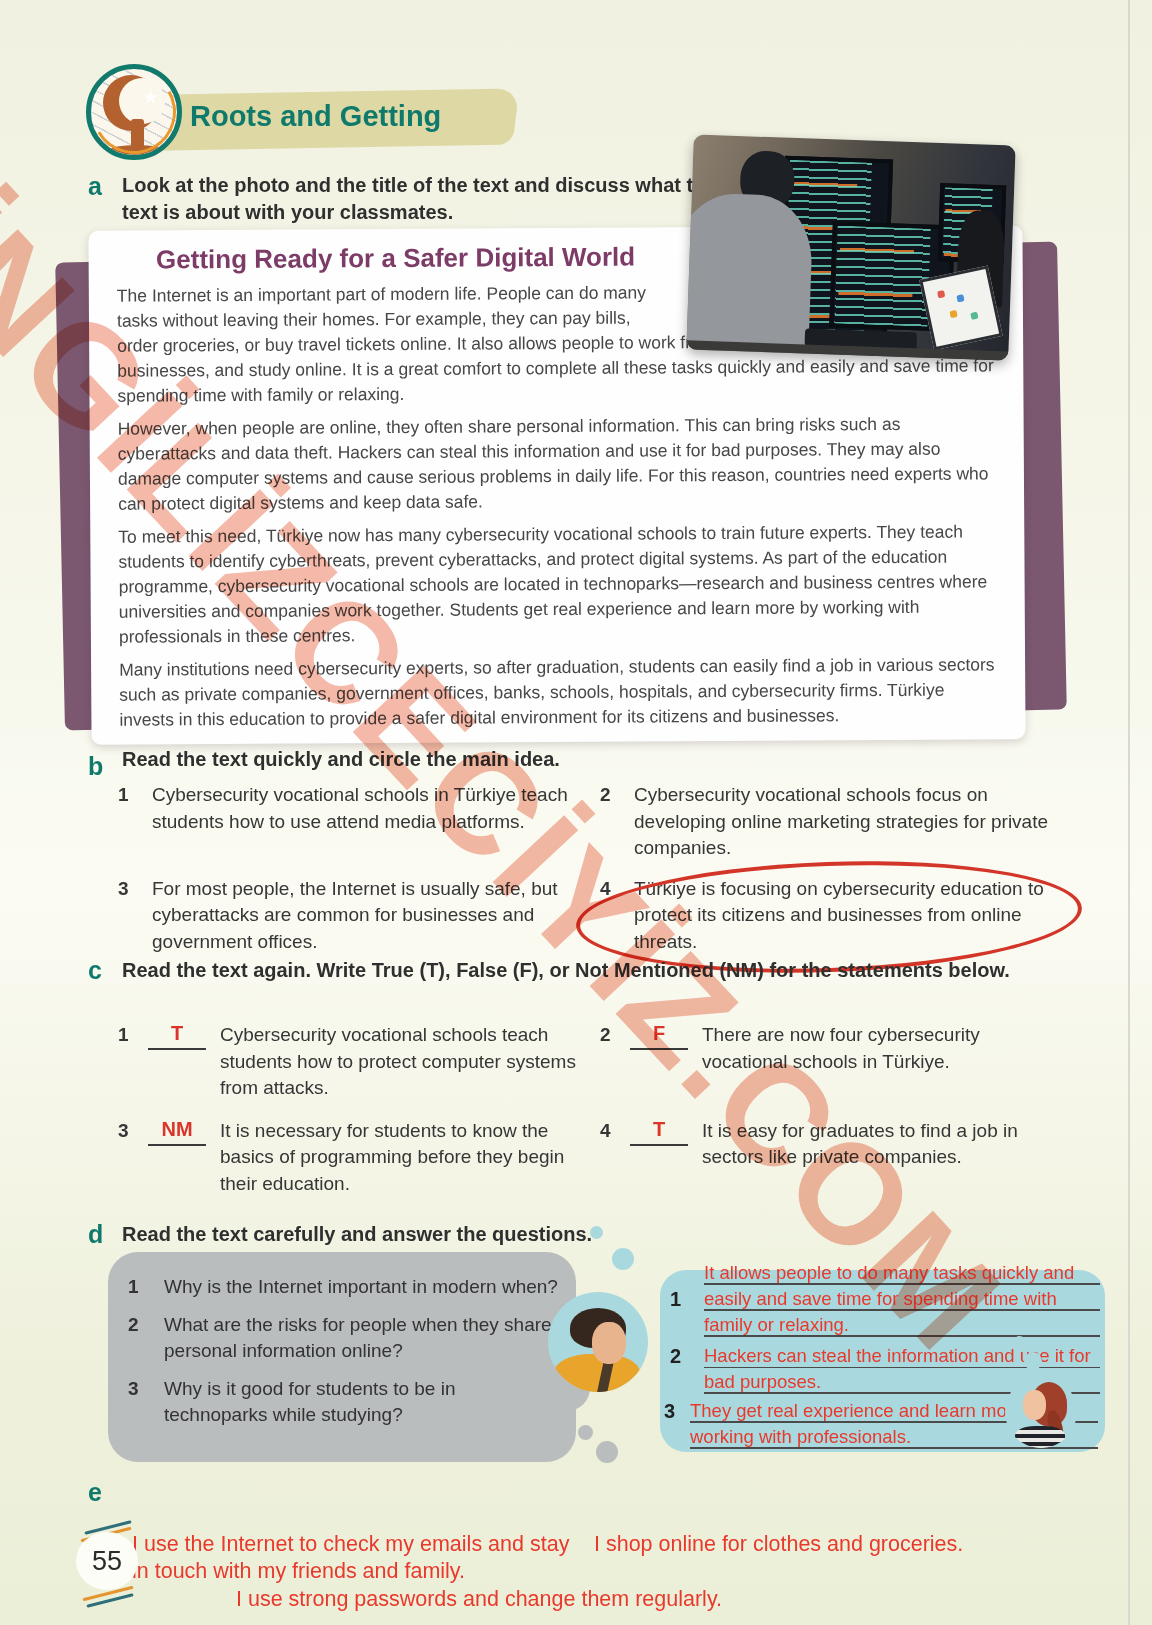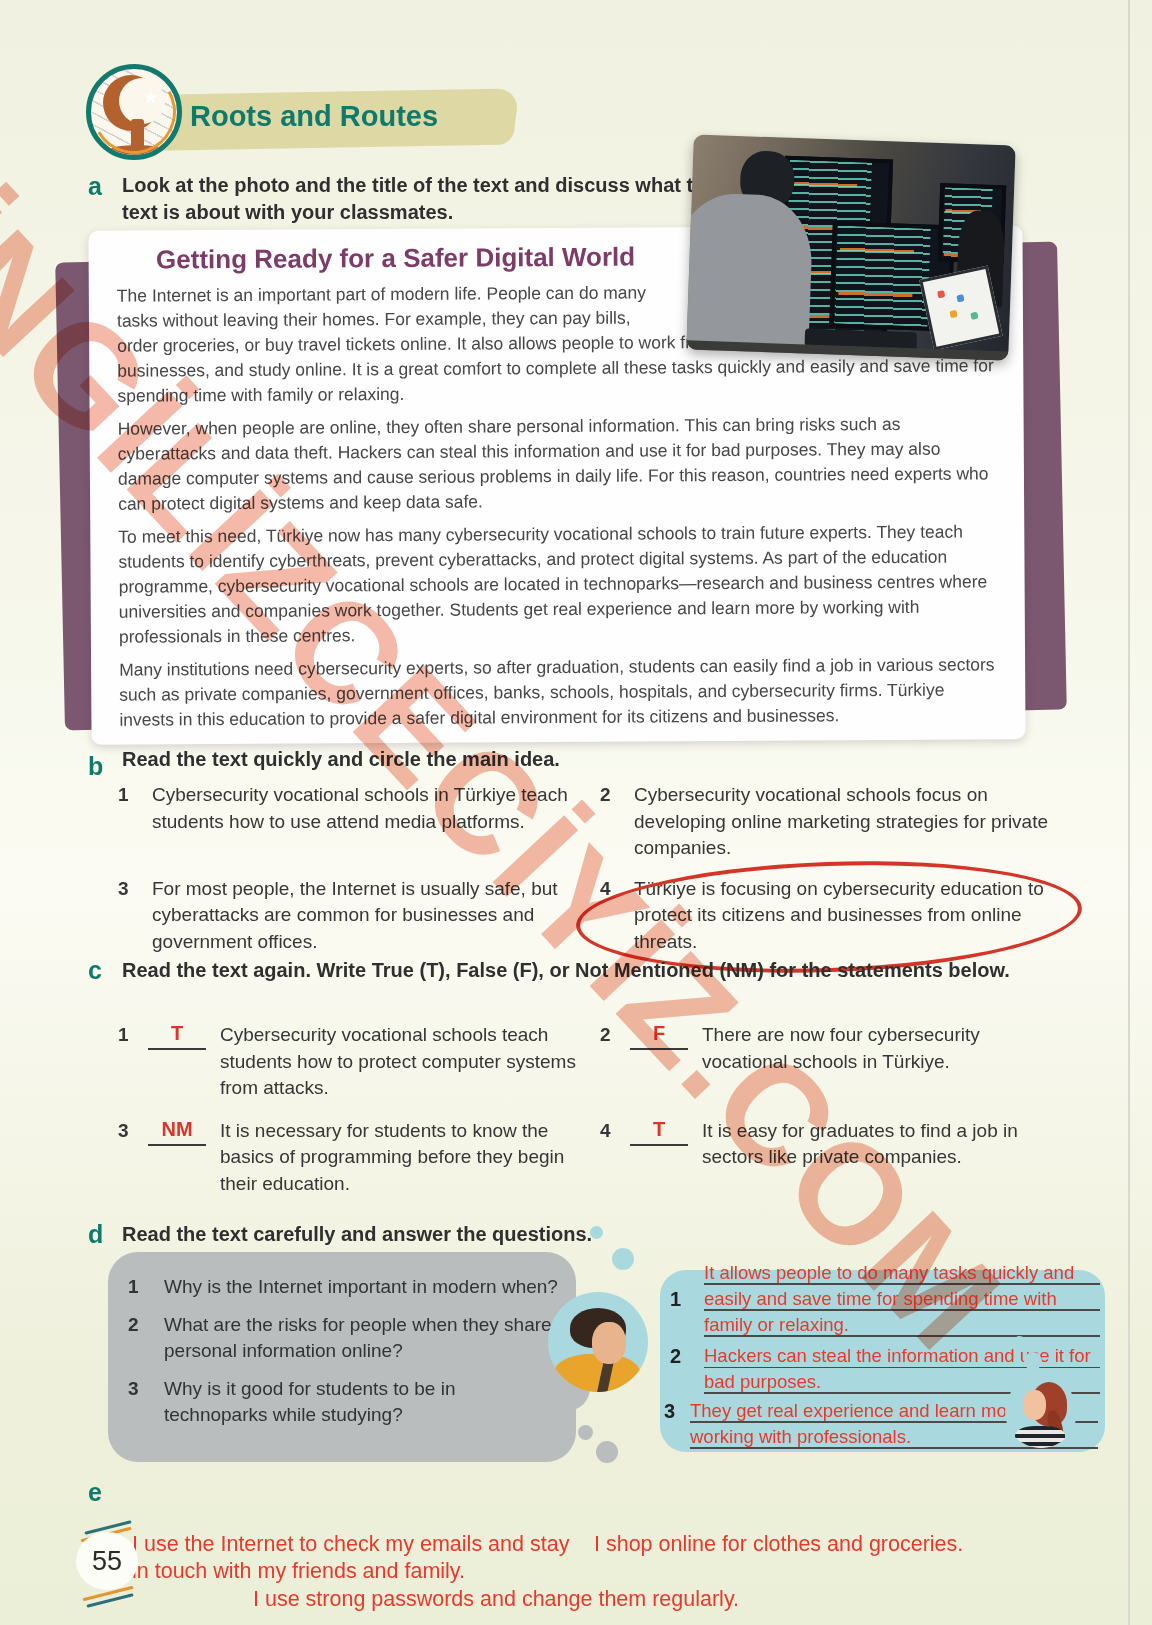--- a/index.html
+++ b/index.html
@@ -109,21 +109,21 @@
     display:flex;align-items:center;justify-content:center;font-size:27px;color:#2a2a2a;}
   .deco{position:absolute;height:3px;border-radius:2px;z-index:2;}
 </style>
 </head>
 <body>
 
 <div class="page">
   <div class="edge"></div>
 
   <div class="banner"></div>
-  <div class="banner-title">Roots and Routes</div>
+  <div class="banner-title">Roots and Getting</div>
   <div class="logo">
     <span class="cres">
         <span class="inner"></span>
       </span>
     <span class="star">★</span>
     <span class="trunk"></span>
       <span class="roots"></span>
   </div>
 
   <div class="ex-label" style="left:88px;top:172px;">a</div>
@@ -245,21 +245,21 @@
   <div class="avatar girl">
     <div class="hairb"></div>
       <div class="tail"></div>
       <div class="face"></div>
       <div class="shirt"></div>
   </div>
 
   <div class="ex-label" style="left:88px;top:1478px;">e</div>
   <div class="red-hand" style="left:132px;top:1531px;width:452px;">I use the Internet to check my emails and stay in touch with my friends and family.</div>
   <div class="red-hand" style="left:594px;top:1531px;width:440px;">I shop online for clothes and groceries.</div>
-  <div class="red-hand" style="left:236px;top:1586px;width:640px;margin-left:17px;">I use strong passwords and change them regularly.</div>
+  <div class="red-hand" style="left:236px;top:1586px;width:640px;">I use strong passwords and change them regularly.</div>
 
   <div class="deco" style="left:84px;top:1526px;width:48px;background:#2e6f7a;transform:rotate(-14deg);"></div>
   <div class="deco" style="left:80px;top:1533px;width:52px;background:#e5952f;transform:rotate(-14deg);"></div>
   <div class="deco" style="left:82px;top:1592px;width:52px;background:#e5952f;transform:rotate(-14deg);"></div>
   <div class="deco" style="left:86px;top:1599px;width:48px;background:#2e6f7a;transform:rotate(-14deg);"></div>
   <div class="badge">55</div>
 
   <div class="watermark">İNGİLİZCECİYİZ.COM</div>
 </div>
 

